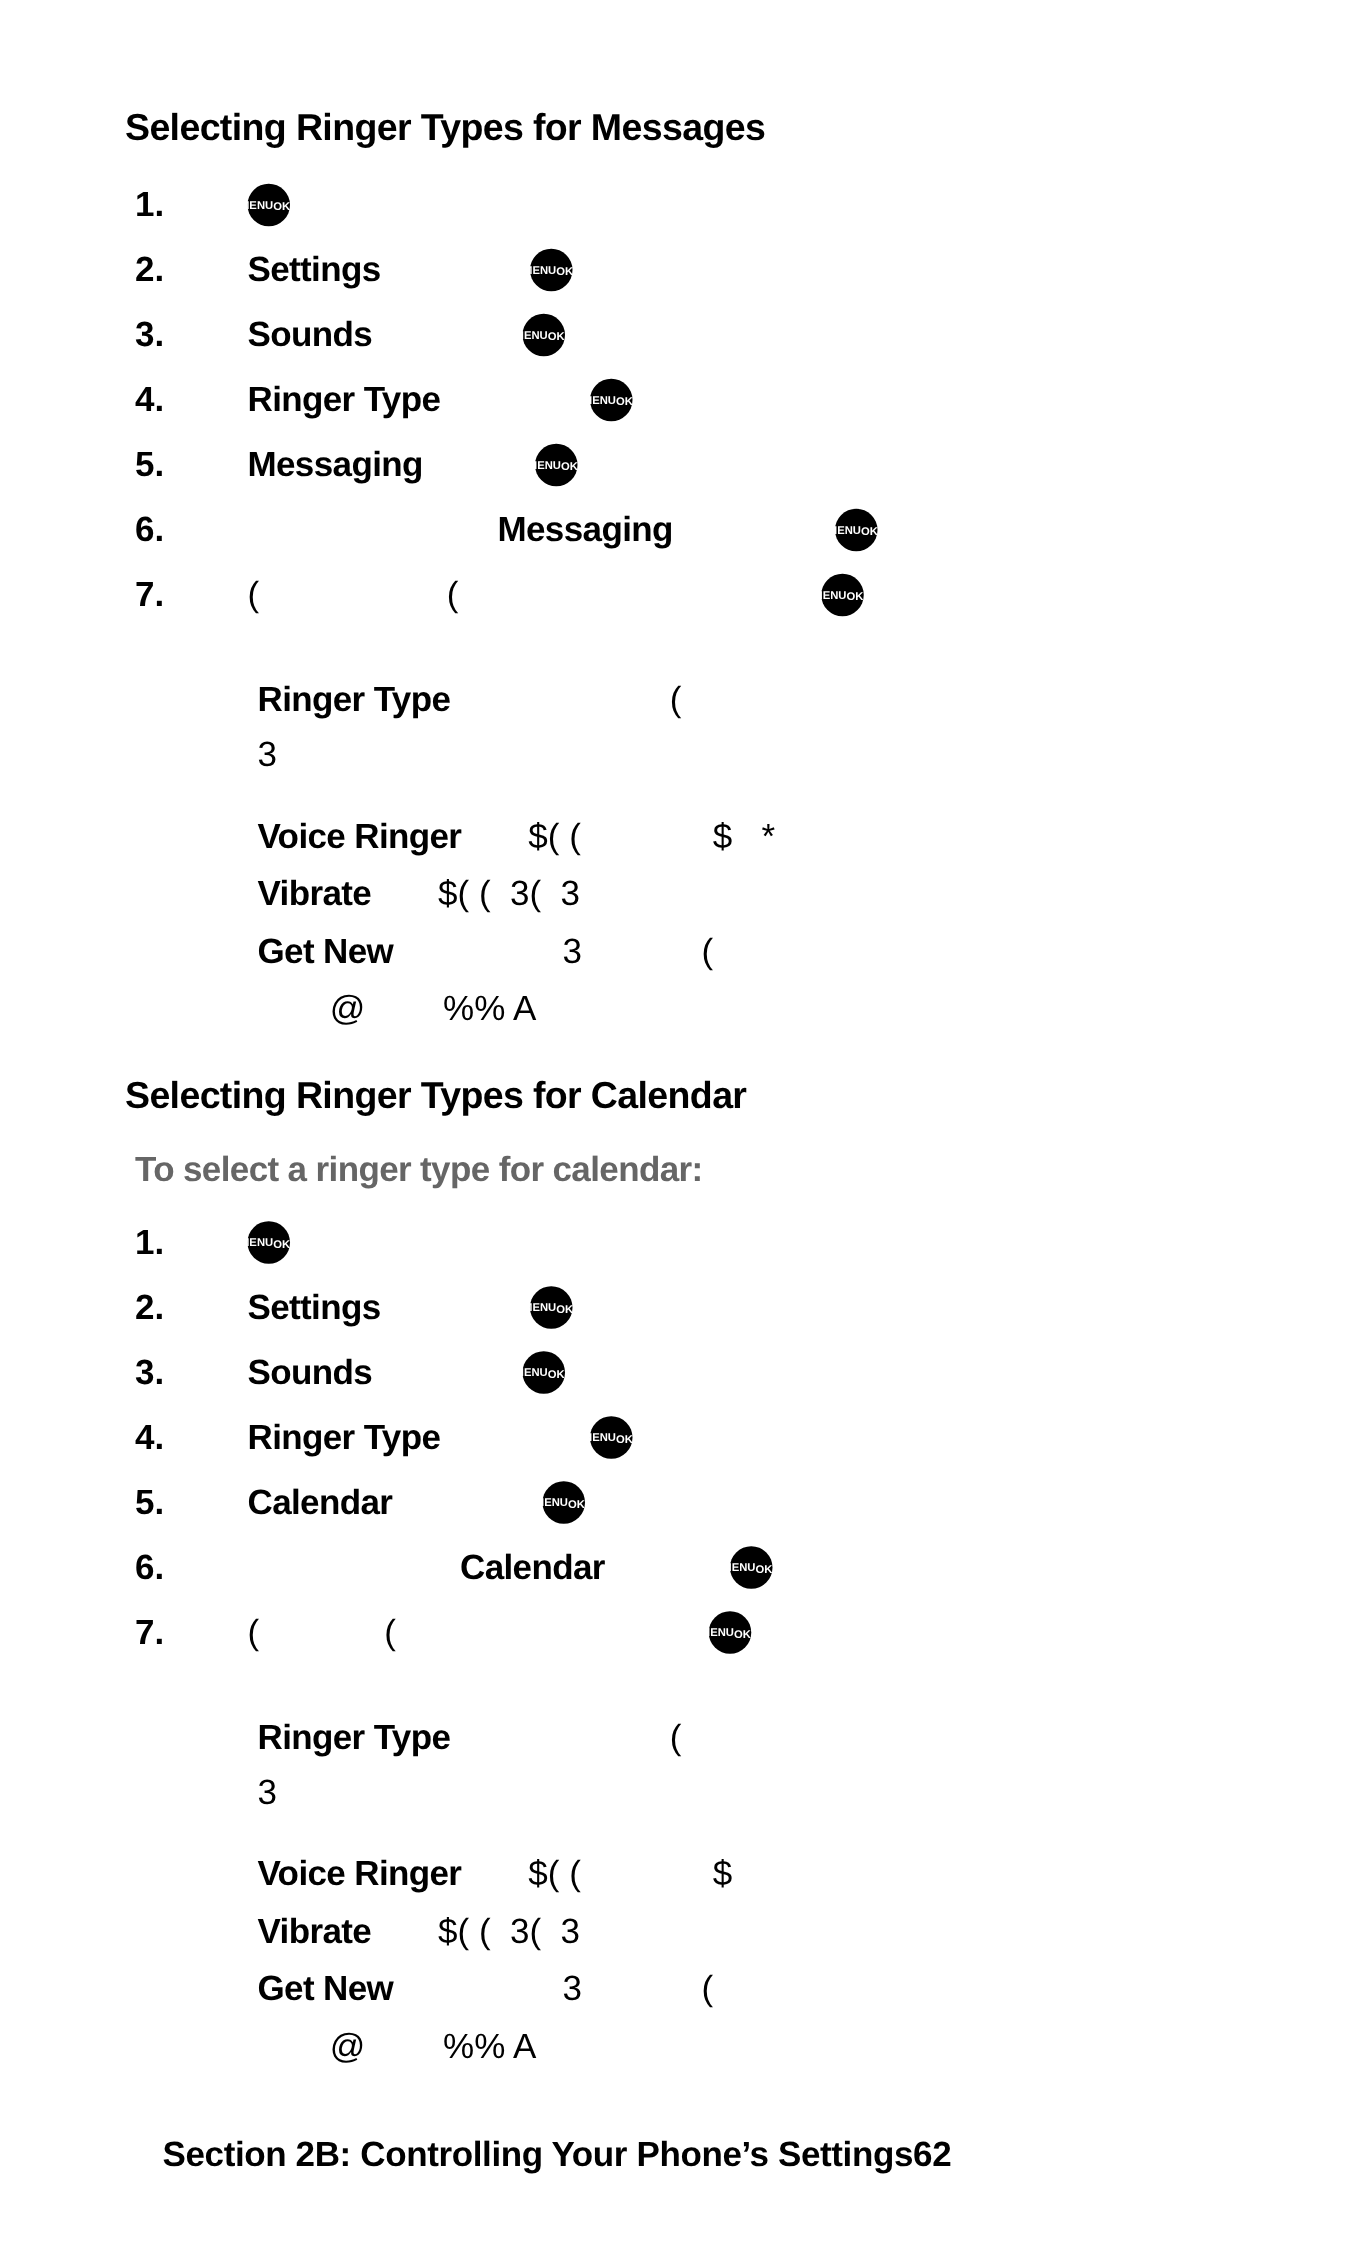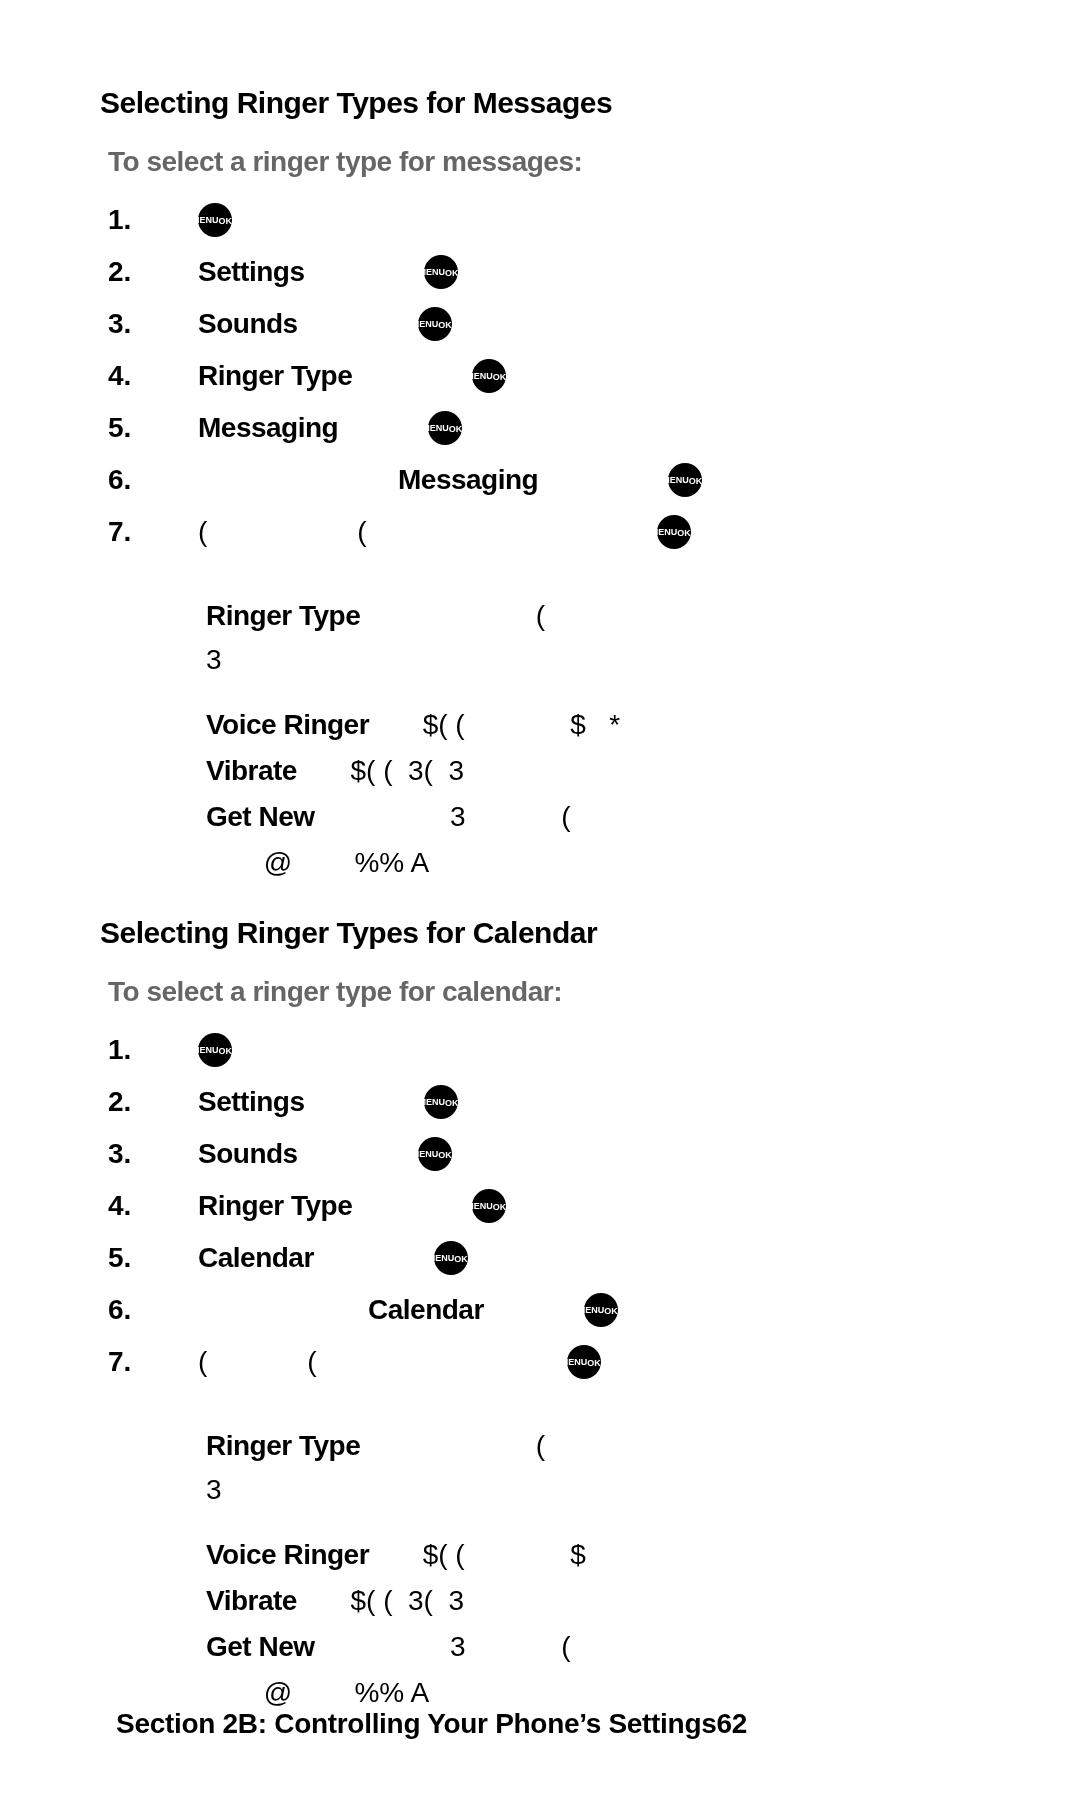--- a/index.html
+++ b/index.html
@@ -100,36 +100,35 @@
   .bullets .brow {
     font-size: 28px;
     line-height: 46px;
   }
   .footer {
     position: absolute;
     left: 116px;
     right: 100px;
     bottom: 60px;
     display: flex;
-    justify-content: flex-start;
+    justify-content: flex-end;
     align-items: baseline;
     font-size: 28px;
     font-weight: 800;
     letter-spacing: -0.3px;
   }
   .gap-md { display:inline-block; width: 38px; }
   .gap-lg { display:inline-block; width: 120px; }
 </style>
 </head>
 <body>
 
 <div class="page">
 
   <div class="heading">Selecting Ringer Types for Messages</div>
-  <div class="subhead">To select a ringer type for messages:</div>
 
   <ol class="steps">
     <li>
       <div class="row">
         <span class="num">1.</span>
         <span class="menu-ok">
           <span>MENU</span>
           <span class="ok-line">OK</span>
         </span>
       </div>

